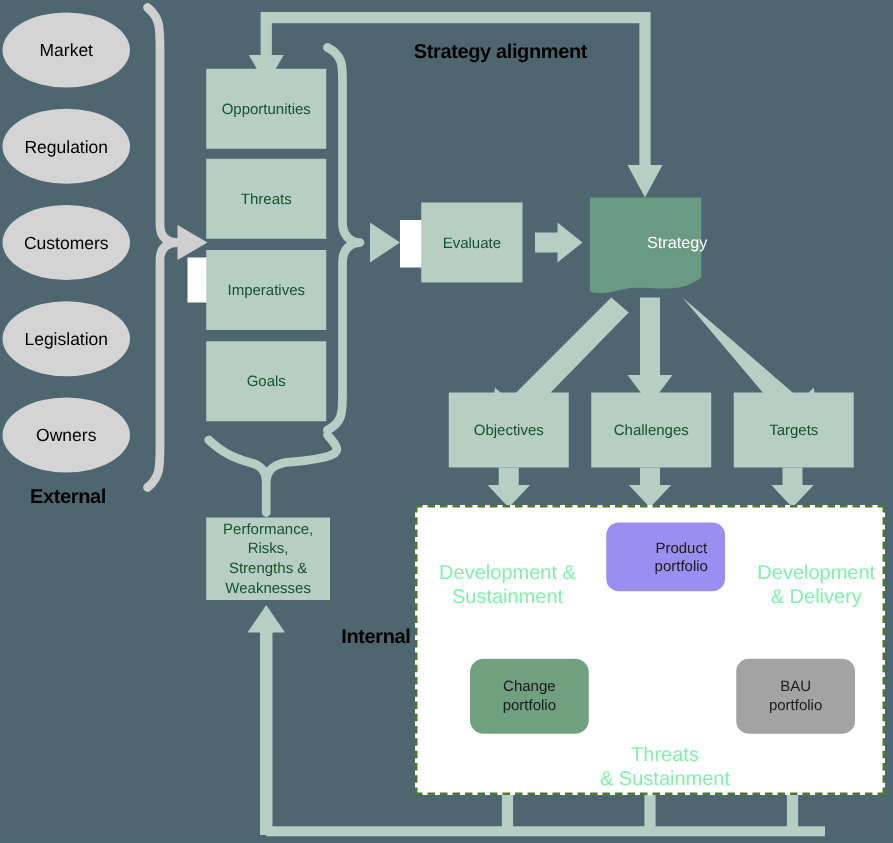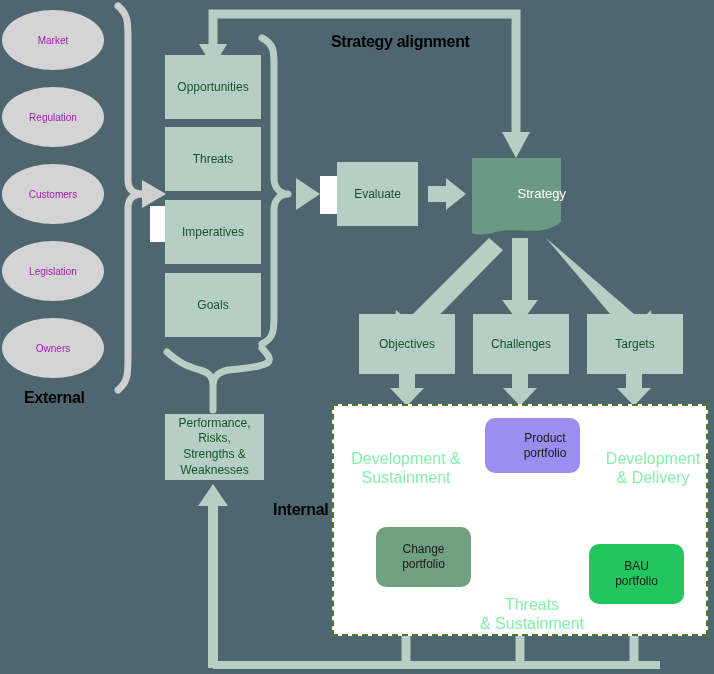--- a/index.html
+++ b/index.html
@@ -12,21 +12,21 @@
   }
   #stage{position:absolute;left:0;top:0;width:714px;height:674px;}
   svg#wires{position:absolute;left:0;top:0;width:714px;height:674px;}
 
   .node{position:absolute;box-sizing:border-box;display:flex;align-items:center;
         justify-content:center;text-align:center;}
 
   
   .ellipse{
     width:102px;height:60px;border-radius:50%;
-    background:#d4d4d4;color:#a21caf;font-size:10px;
+    background:#d4d4d4;color:#000000;font-size:14px;
   }
 
   
   .pbox{
     background:#b6cec3;color:#14532d;font-size:12px;
   }
 
   .strategy-label{
     position:absolute;color:#ffffff;font-size:13px;
     width:100px;text-align:right;
@@ -39,21 +39,21 @@
     position:absolute;background:#ffffff;border:2px dashed #4a7a2a;
     box-sizing:border-box;
   }
   .pf{
     position:absolute;border-radius:10px;box-sizing:border-box;
     display:flex;align-items:center;justify-content:center;text-align:center;
     font-size:12px;color:#1a1a1a;line-height:1.25;
   }
   .pf-product{background:#9b8ef0;}
   .pf-change{background:#70a080;}
-  .pf-bau{background:#22c55e;margin-top:17px;}
+  .pf-bau{background:#a3a3a3;}
   .pf-cap{
     position:absolute;color:#86efac;font-size:16px;text-align:center;line-height:1.2;
   }
   .ml{line-height:1.3;}
 </style>
 </head>
 <body>
 
 <div id="stage">
 
@@ -177,21 +177,21 @@
   <div class="node pbox" style="left:587px;top:314px;width:96px;height:60px;">
     <span>Targets</span>
   </div>
 
   <div class="panel" style="left:332px;top:404px;width:376px;height:232px;"></div>
 
   <div class="pf pf-product" style="left:485px;top:418px;width:95px;height:55px;flex-direction:column;padding-left:25px;">
     <span>Product</span>
     <span>portfolio</span>
   </div>
-  <div class="pf pf-change" style="left:376px;top:527px;width:95px;height:60px;flex-direction:column;">
+  <div class="pf pf-change" style="left:376px;top:527px;width:95px;height:60px;flex-direction:column;border-radius:11px;">
     <span>Change</span>
     <span>portfolio</span>
   </div>
   <div class="pf pf-bau" style="left:589px;top:527px;width:95px;height:60px;flex-direction:column;">
     <span>BAU</span>
     <span>portfolio</span>
   </div>
 
   <div class="pf-cap" style="left:336px;top:449px;width:140px;">
     <div>Development &amp;</div>

